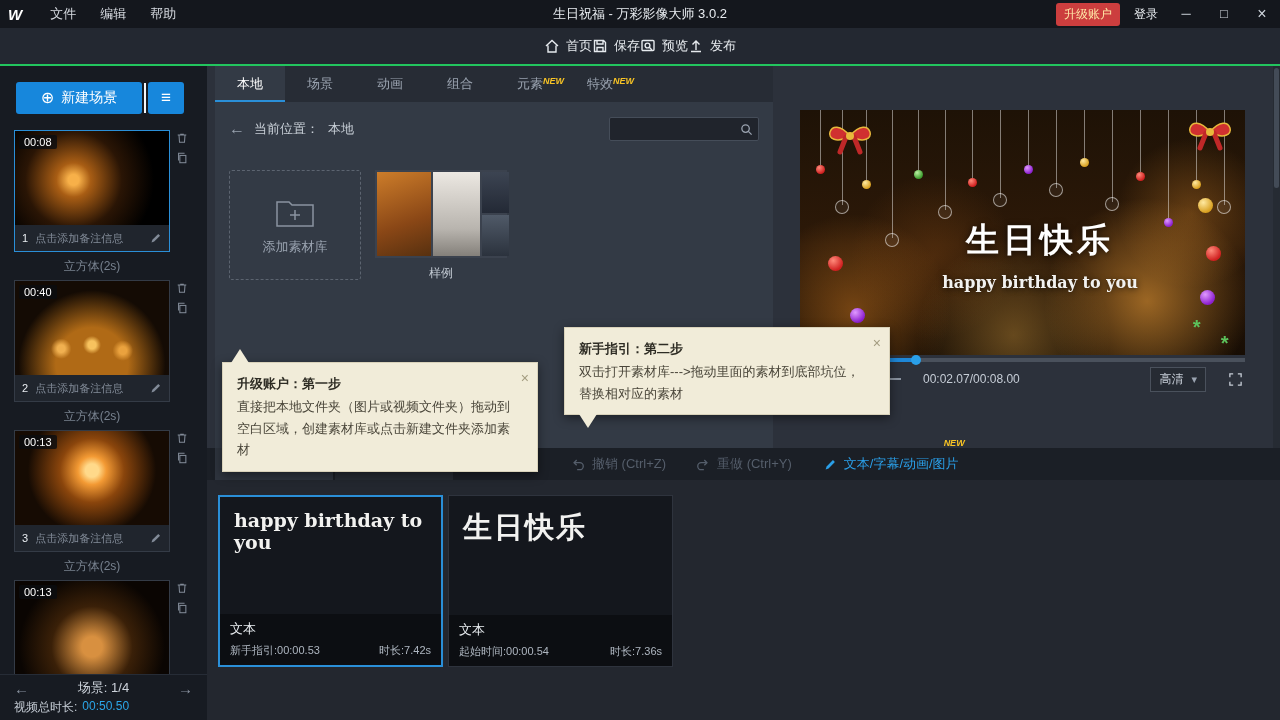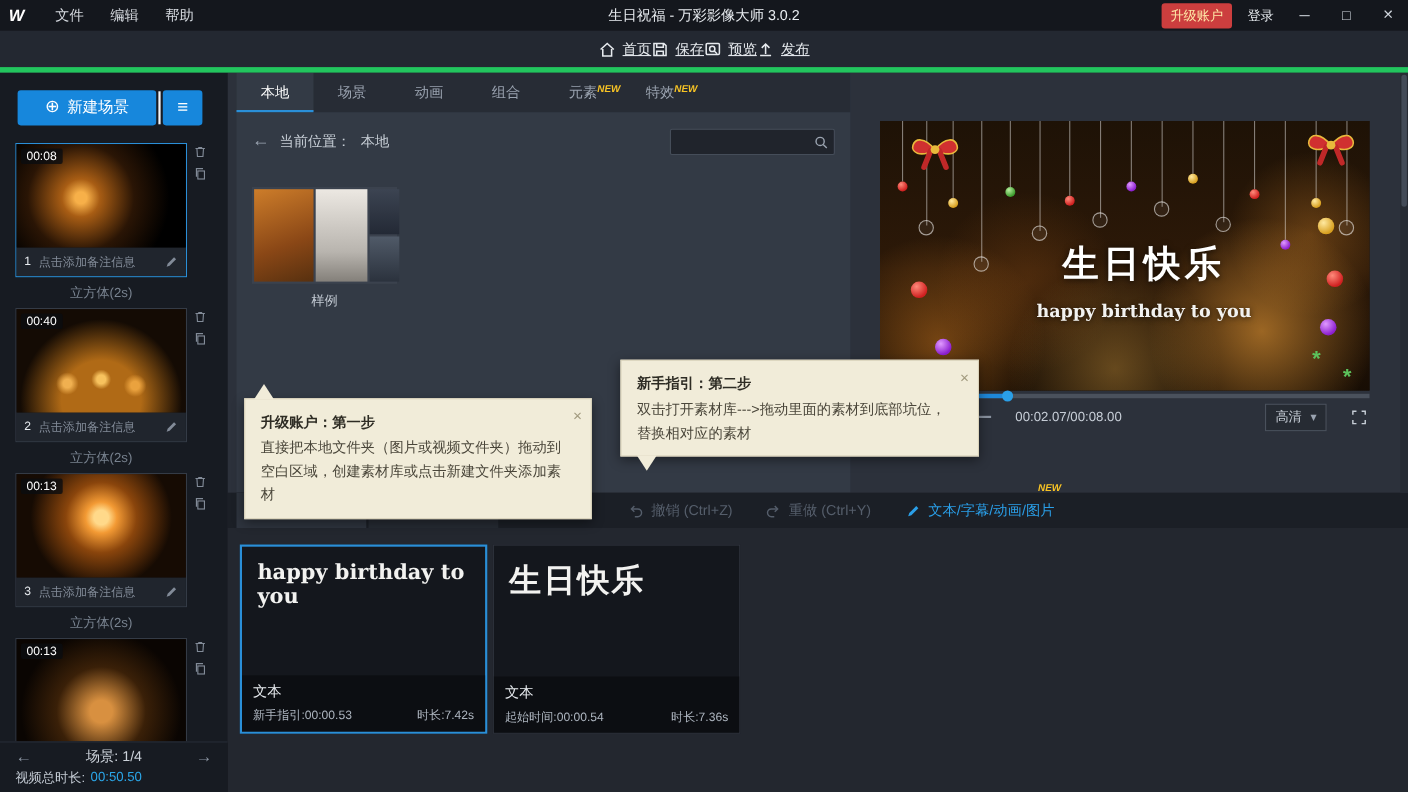--- a/index.html
+++ b/index.html
@@ -12,21 +12,21 @@
   .logo { font-weight:bold; font-style:italic; font-size:15px; color:#fff; margin-right:16px; }
   .menu { color:#d6dae0; padding:0 12px; line-height:28px; cursor:default; }
   .win-title { position:absolute; left:0; right:0; text-align:center; color:#e8ecf0; pointer-events:none; }
   .tb-right { position:absolute; right:4px; top:0; height:28px; display:flex; align-items:center; gap:10px; }
   .upgrade-btn { background:#cc3e3e; color:#ffe9a8; border-radius:3px; padding:3px 8px; font-size:12px; }
   .login { color:#e8ecf0; font-size:12px; padding:0 4px; }
   .win-btn { width:28px; text-align:center; color:#cfd5dc; font-size:13px; line-height:28px; }
   .win-btn.close { font-size:16px; }
 
   
-  .toolbar { position:absolute; top:28px; left:0; right:0; height:38px; background:#232831; border-bottom:5px solid #22c55e; display:flex; justify-content:center; align-items:center; z-index:39;text-decoration:underline; }
+  .toolbar { position:absolute; top:28px; left:0; right:0; height:38px; background:#232831; border-bottom:2px solid #22c55e; display:flex; justify-content:center; align-items:center; z-index:39; }
   .tool { display:flex; align-items:center; gap:6px; color:#e6eaee; }
   .tool svg { stroke:#e6eaee; fill:none; stroke-width:1.4; }
 
   
   .sidebar { position:absolute; top:66px; left:0; width:207px; bottom:0; background:#171b22; z-index:20; }
   .side-top { display:flex; align-items:center; padding:16px 10px 10px 16px; }
   .btn-new { width:126px; height:32px; background:#1787dc; border-radius:3px; color:#fff; display:flex; align-items:center; justify-content:center; gap:7px; font-size:14px; }
   .btn-new .plus { font-size:16px; line-height:1; }
   .btn-div { width:2px; height:30px; background:#f2f6fa; margin:0 2px; }
   .btn-list { width:36px; height:32px; background:#1787dc; border-radius:3px; color:#fff; display:flex; align-items:center; justify-content:center; font-size:17px; }
@@ -366,20 +366,29 @@
         <input style="">
         <span>
             <svg width="13" height="13" viewBox="0 0 14 14">
               <circle cx="6" cy="6" r="4"></circle>
               <path d="M9 9l3.5 3.5"></path>
             </svg>
           </span>
       </div>
     </div>
     <div class="folder-row">
+      <div class="add-lib">
+        <span>
+            <svg width="42" height="34" viewBox="0 0 42 34">
+              <path d="M3 7h12l3 3h21v21H3z"></path>
+              <path d="M21 15v10M16 20h10"></path>
+            </svg>
+          </span>
+        <span>添加素材库</span>
+      </div>
       <div class="sample">
         <div class="collage">
           <div class="ph1"></div>
           <div class="ph2"></div>
           <div class="ph3"></div>
           <div class="ph4"></div>
         </div>
         <div class="sample-label">样例</div>
       </div>
     </div>

